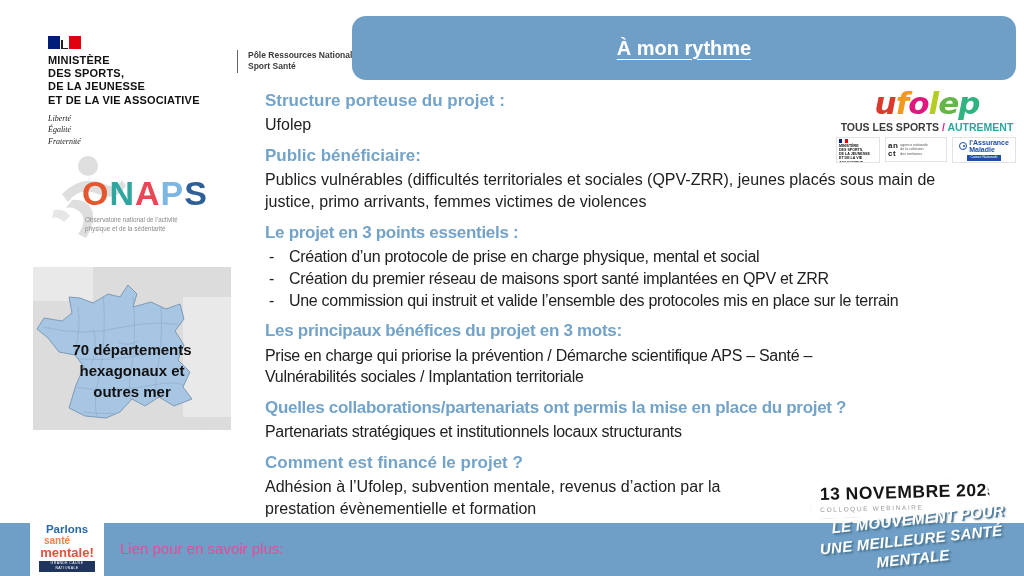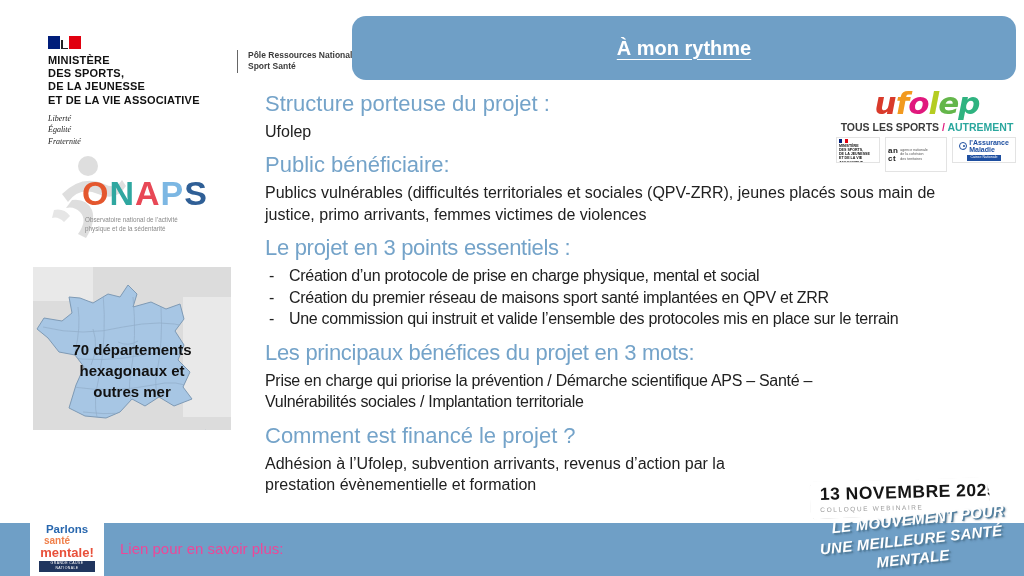--- a/index.html
+++ b/index.html
@@ -27,21 +27,21 @@
   .ufolep { position:absolute; left:836px; top:88px; width:182px; }
   .ufolep-word { font-size:31px; font-weight:800; font-style:italic; letter-spacing:-1px; text-align:center; line-height:1; font-family:"DejaVu Sans", sans-serif; }
   .ufolep-tagline { margin-top:2px; font-size:10.5px; font-weight:700; text-align:center; white-space:nowrap; }
   .ufolep-tagline .slash { color:#e0187d; font-weight:800; }
   .partners { display:flex; gap:5px; margin-top:4px; align-items:stretch; }
   .p-logo { background:#fff; border:0.5px solid #e3e3e3; overflow:hidden; }
   .p-min { width:44px; height:26px; padding:1px 2px; }
   .p-min .pflag { display:flex; width:9px; height:4px; margin-bottom:1px; }
   .p-min .pflag i { flex:1; } .p-min .pflag i:nth-child(1){background:#001d7a;} .p-min .pflag i:nth-child(2){background:#fff;} .p-min .pflag i:nth-child(3){background:#e1000f;}
   .p-min .ptxt { font-size:3.6px; font-weight:700; line-height:1.15; color:#111; }
-  .p-anct { width:62px; height:35px; display:flex; align-items:center; gap:2px; padding:1px 2px; }
+  .p-anct { width:62px; height:25px; display:flex; align-items:center; gap:2px; padding:1px 2px; }
   .anct-mark { font-size:8px; font-weight:800; line-height:.9; color:#222; letter-spacing:.5px; }
   .anct-txt { font-size:3.6px; color:#555; line-height:1.2; }
   .p-cnam { width:64px; height:26px; padding:1px 2px; display:flex; flex-direction:column; align-items:center; justify-content:center; }
   .cnam-row { display:flex; align-items:center; gap:2px; }
   .cnam-ico { width:8px; height:8px; border-radius:50%; border:1px solid #1e4fa0; position:relative; }
   .cnam-ico::after { content:""; position:absolute; left:2.5px; top:1.5px; width:2px; height:2px; border-radius:50%; background:#1e4fa0; box-shadow:0 3px 0 -0.5px #1e4fa0; }
   .cnam-txt { font-size:7px; font-weight:700; color:#1e4fa0; line-height:1; }
   .cnam-sub { margin-top:2px; font-size:3.6px; color:#fff; background:#1e4fa0; padding:0 3px; line-height:1.4; }
 
   
@@ -52,21 +52,21 @@
 
   
   .map { position:absolute; left:33px; top:267px; width:198px; height:163px; background:#dcdcdc; overflow:hidden;padding-left:34px; }
   .map .patch { position:absolute; background:#e9e9e9; }
   .map svg { position:absolute; left:0; top:0; }
   .map-caption { position:absolute; left:0; top:72px; width:100%; text-align:center; font-size:15px; font-weight:700; color:#111; line-height:1.4; white-space:pre-line; }
 
   
   .content { position:absolute; left:265px; top:90px; width:752px; }
   .section { margin-bottom:9px; }
-  .section h2 { font-size:22px; font-weight:400; color:#74a3c9; line-height:1.25; margin-bottom:3px; }
+  .section h2 { font-size:17px; font-weight:700; color:#74a3c9; line-height:1.25; margin-bottom:3px; }
   .section .body { font-size:16px; color:#212121; line-height:1.36; white-space:pre-line; }
   .section.condensed h2, .section.condensed .body, .section.condensed .bullet { letter-spacing:-0.3px; }
   .bullet { display:flex; font-size:16px; color:#212121; line-height:1.36; }
   .bullet .dash { width:24px; flex:none; padding-left:4px; }
 
   
   .footer-bar { position:absolute; left:0; top:523px; width:1024px; height:53px; background:#6f9fc6; }
   .footer-label { position:absolute; left:120px; top:540px; color:#ec4899; font-size:15px; }
   .parlons-box { position:absolute; left:30px; top:518px; width:74px; height:58px; background:#fff; padding-top:6px; text-align:center; }
   .parlons-1 { font-size:11.5px; font-weight:800; color:#2867ae; line-height:1; }
@@ -222,24 +222,28 @@
         <span>Une commission qui instruit et valide l’ensemble des protocoles mis en place sur le terrain</span>
       </div>
     </div>
 
     <div class="section condensed">
       <h2>Les principaux bénéfices du projet en 3 mots:</h2>
       <div class="body">Prise en charge qui priorise la prévention / Démarche scientifique APS – Santé –
 Vulnérabilités sociales / Implantation territoriale</div>
     </div>
 
+    <div class="section condensed">
+      <h2>Quelles collaborations/partenariats ont permis la mise en place du projet ?</h2>
+      <div class="body">Partenariats stratégiques et institutionnels locaux structurants</div>
+    </div>
 
     <div class="section">
       <h2>Comment est financé le projet ?</h2>
-      <div class="body">Adhésion à l’Ufolep, subvention arrivants, revenus d’action par la
+      <div class="body">Adhésion à l’Ufolep, subvention mentale, revenus d’action par la
 prestation évènementielle et formation</div>
     </div>
 
   </div>
 
   <div class="footer-bar"></div>
   <div class="footer-label">Lien pour en savoir plus:</div>
 
   <div class="parlons-box">
     <div class="parlons-1">Parlons</div>

